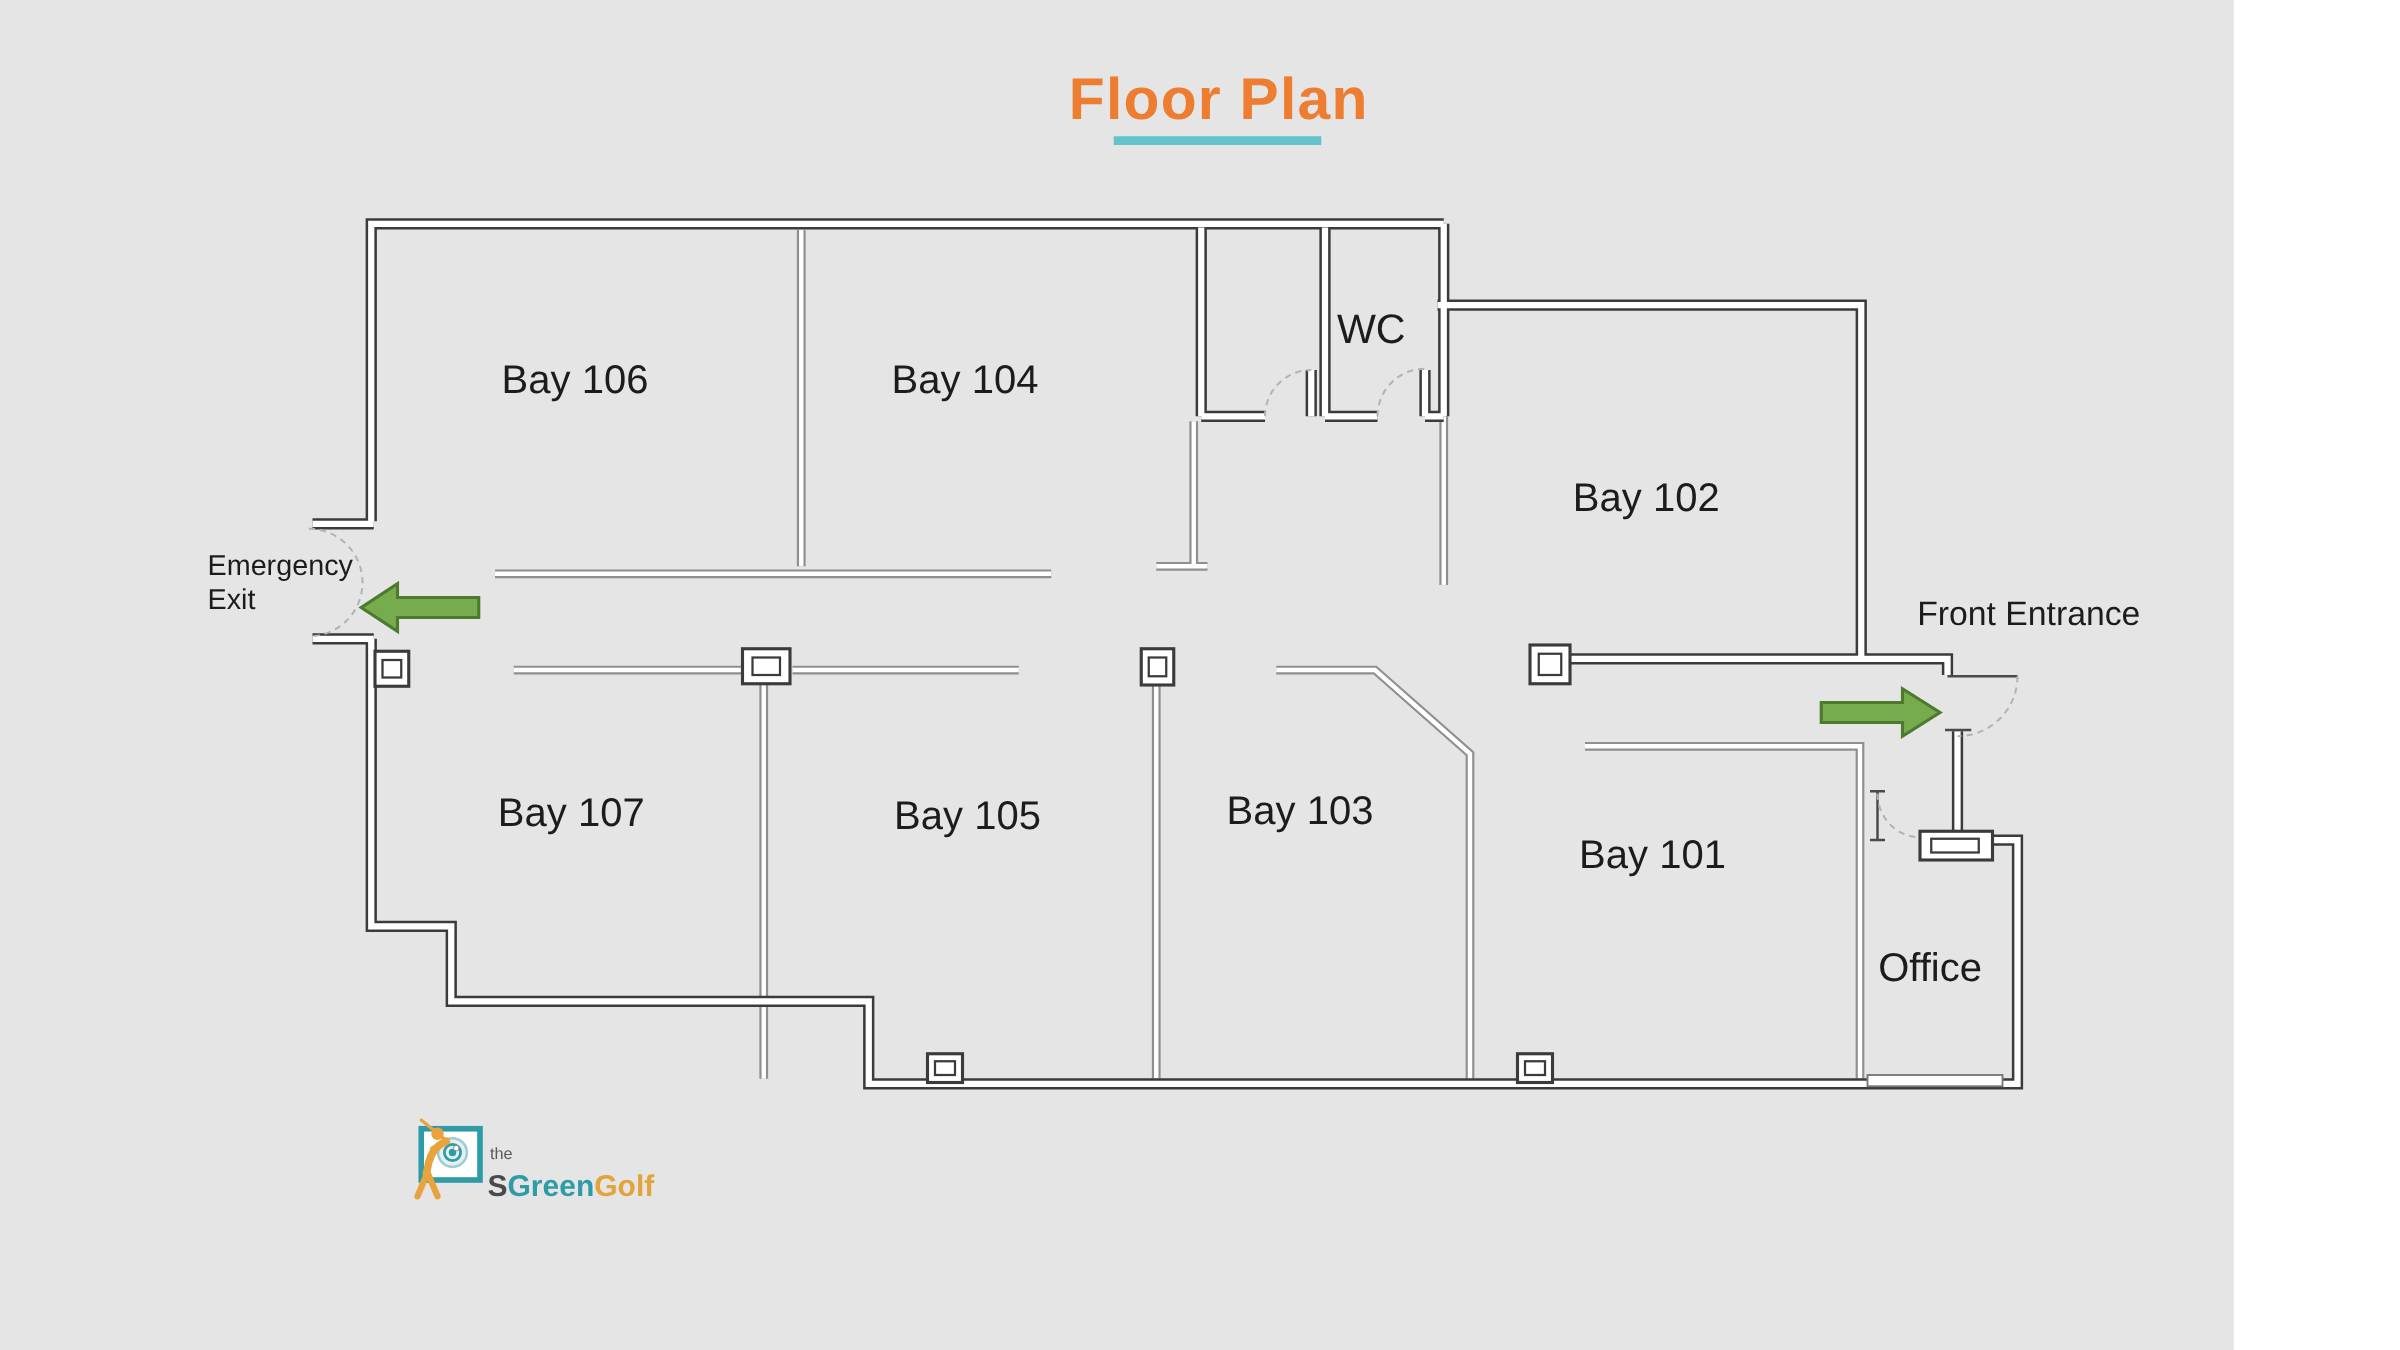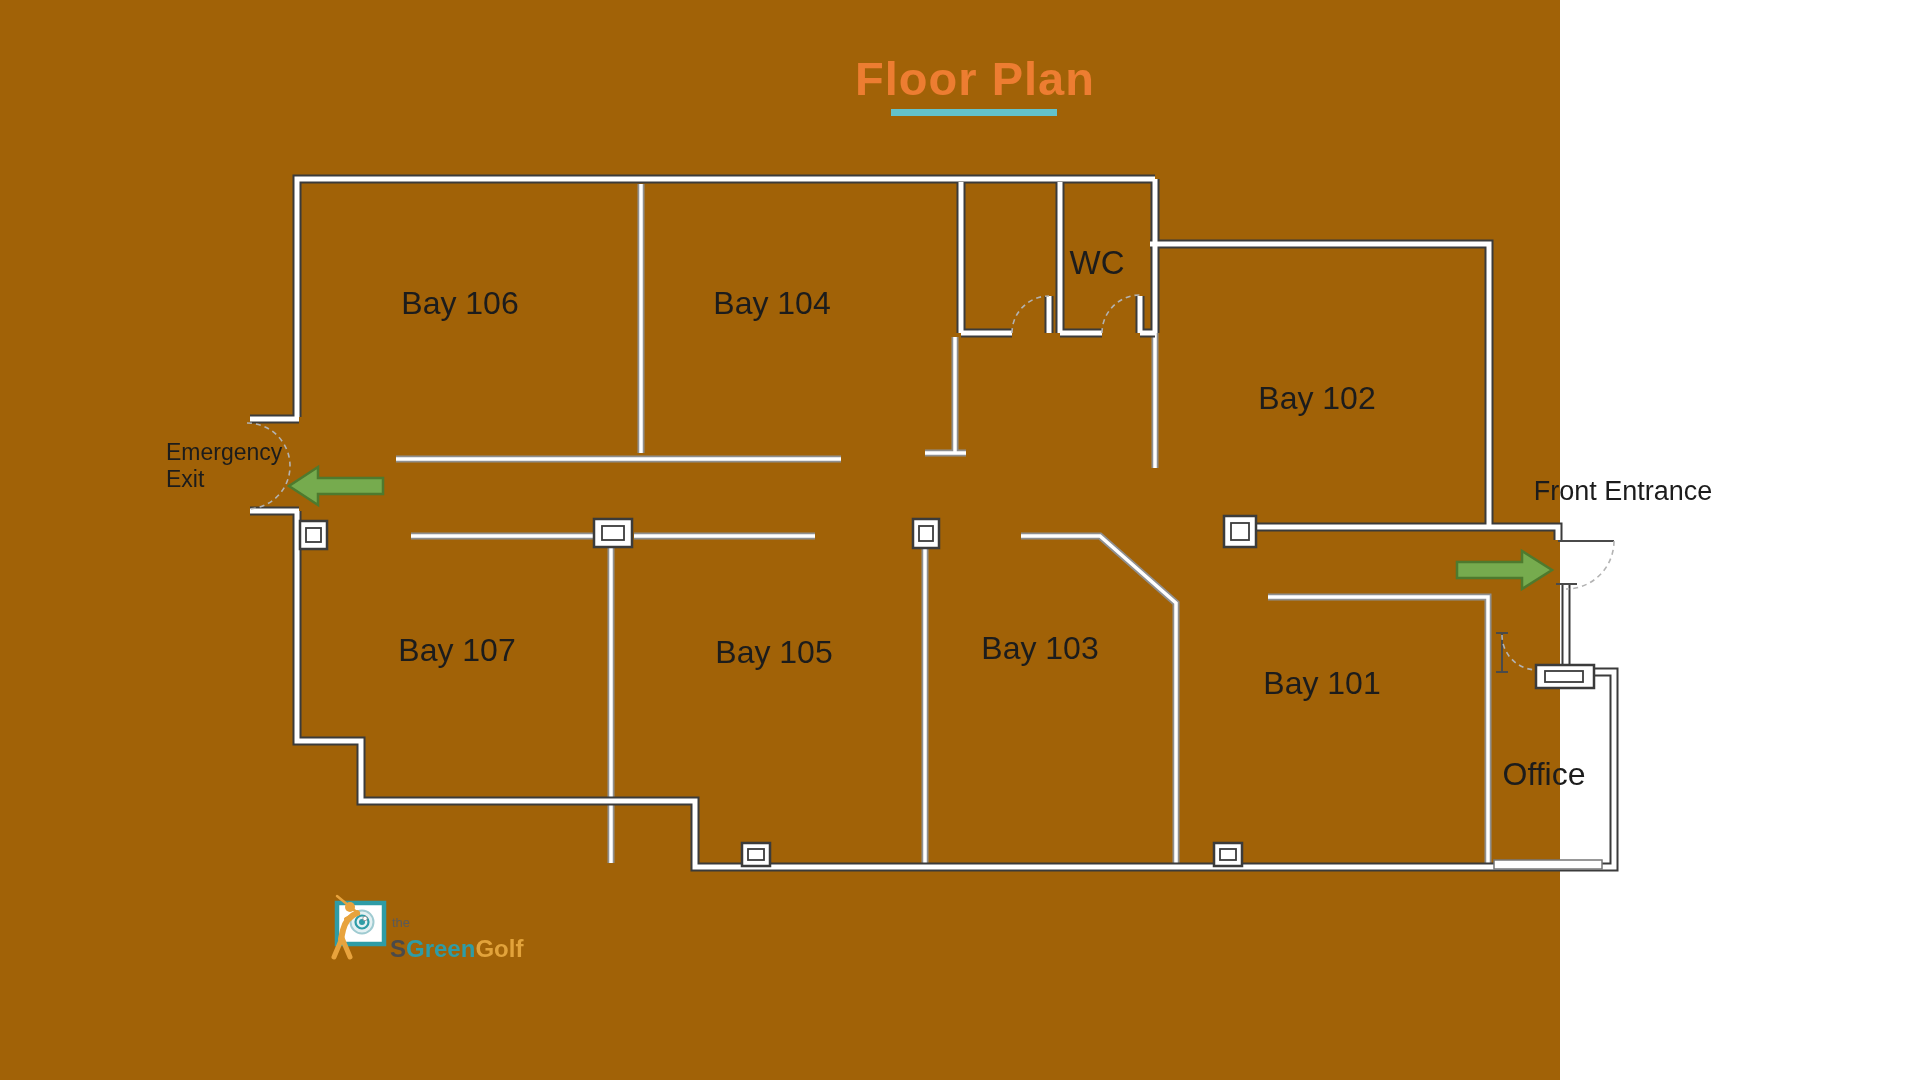--- a/index.html
+++ b/index.html
@@ -1,17 +1,17 @@
 <!DOCTYPE html>
 <html><head>
 <meta charset="utf-8">
 <style>
   html,body{margin:0;padding:0;background:#ffffff;}
   body{width:1920px;height:1080px;overflow:hidden;font-family:"Liberation Sans",sans-serif;}
-  .stage{position:relative;width:1560px;height:1080px;background:#a16207;}
+  .stage{position:relative;width:1787px;height:1080px;background:#e5e5e5;}
   svg{display:block;}
   text{fill:#1c1c1c;}
   .room-label{font-size:32px;fill:#1c1c1c;}
   .annot-label{font-size:23px;fill:#1c1c1c;}
   .entrance-label{font-size:27px;fill:#1c1c1c;}
   .title-text{font-size:47px;font-weight:bold;fill:#ED7D31;letter-spacing:1px;}
   .wc-label{font-size:33px;fill:#1c1c1c;}
   .logo-the{font-size:13px;fill:#5a5a5a;}
   .logo-word{font-size:24px;font-weight:bold;}
   .dark-core{stroke:#3b3b3b;stroke-width:9;fill:none;stroke-linecap:butt;stroke-linejoin:miter;}

